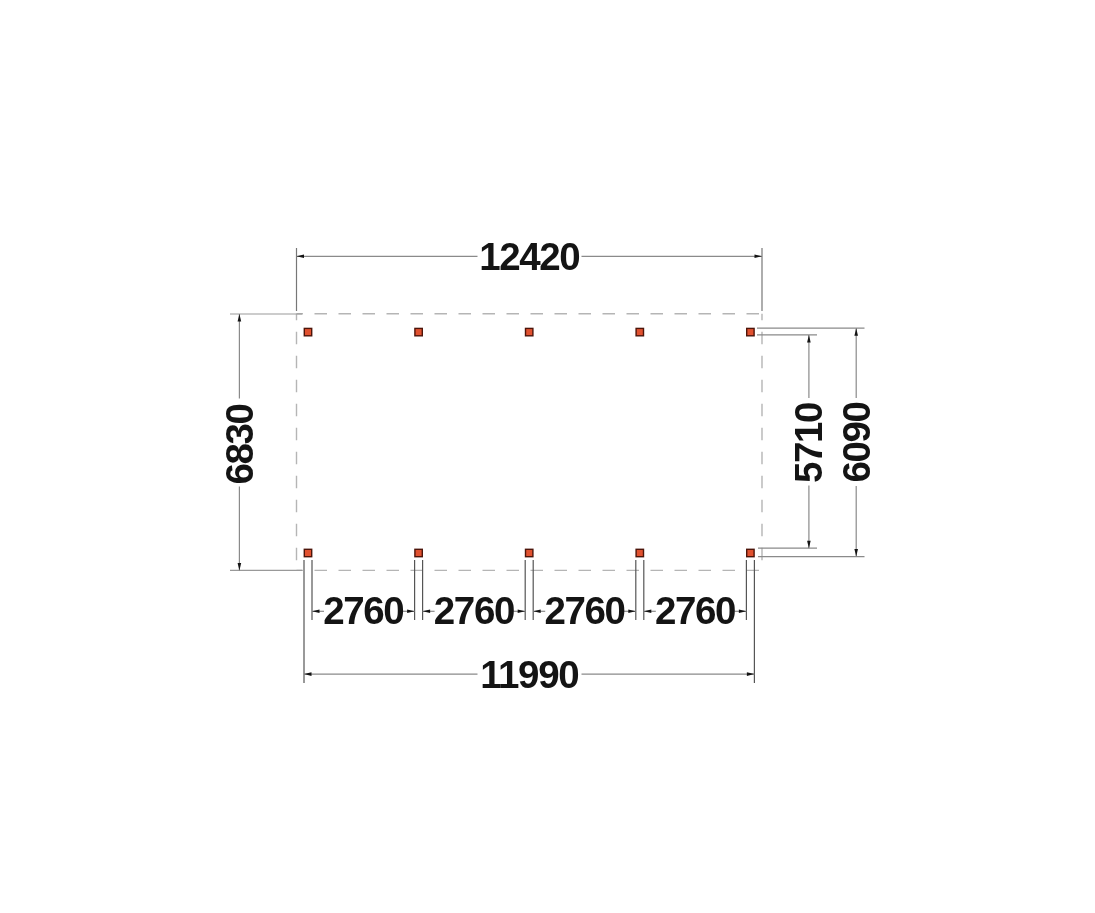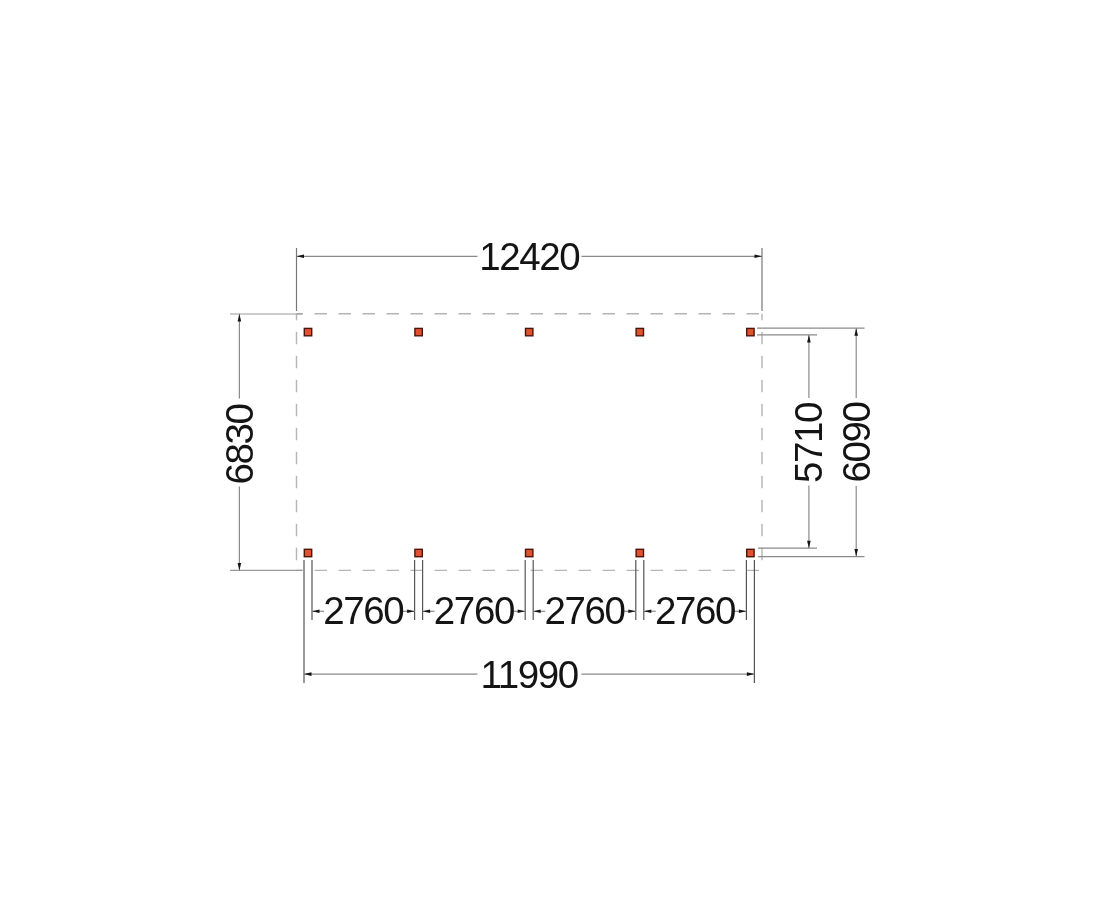--- a/index.html
+++ b/index.html
@@ -1,16 +1,16 @@
 <!DOCTYPE html>
 <html><head>
 <meta charset="utf-8">
 <style>
   html,body{margin:0;padding:0;background:#ffffff;}
-  .wrap{width:1095px;height:913px;position:relative;background:#c4b5fd;}
+  .wrap{width:1095px;height:913px;position:relative;background:#c4b5fd;font-weight:bold;}
   text{font-family:"Liberation Sans",sans-serif;font-size:38.5px;fill:#141414;letter-spacing:-1.4px;}
 </style>
 </head>
 <body>
 <div class="wrap">
 <svg width="1095" height="913" viewBox="0 0 1095 913">
 
   <rect x="0" y="0" width="1095" height="913" fill="#ffffff"></rect>
 
   <g fill="none" stroke="#b5b5b5" stroke-width="1.4" stroke-dasharray="12.5 11.5" stroke-dashoffset="6">

